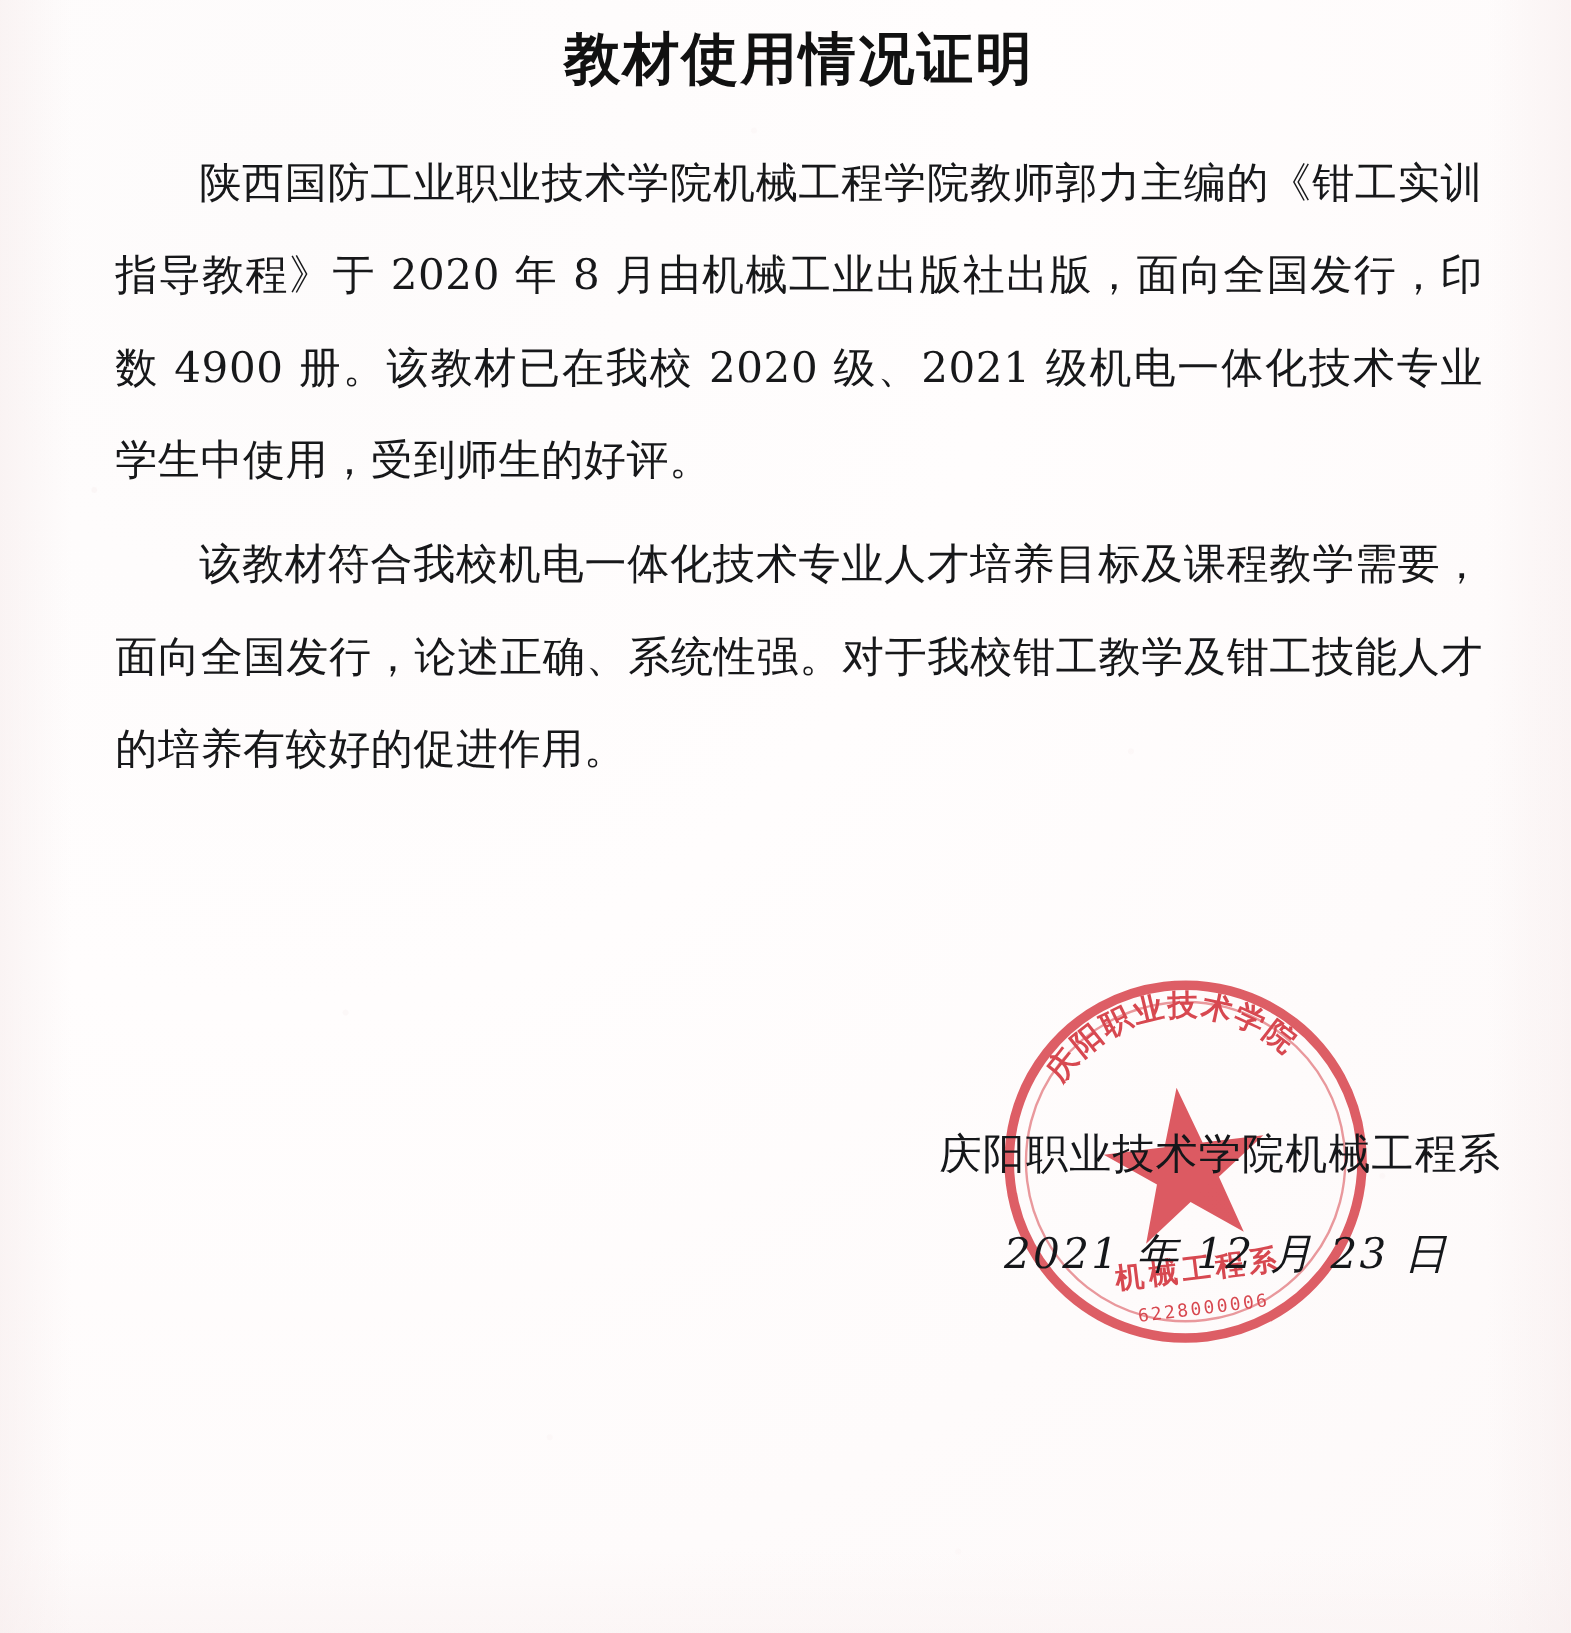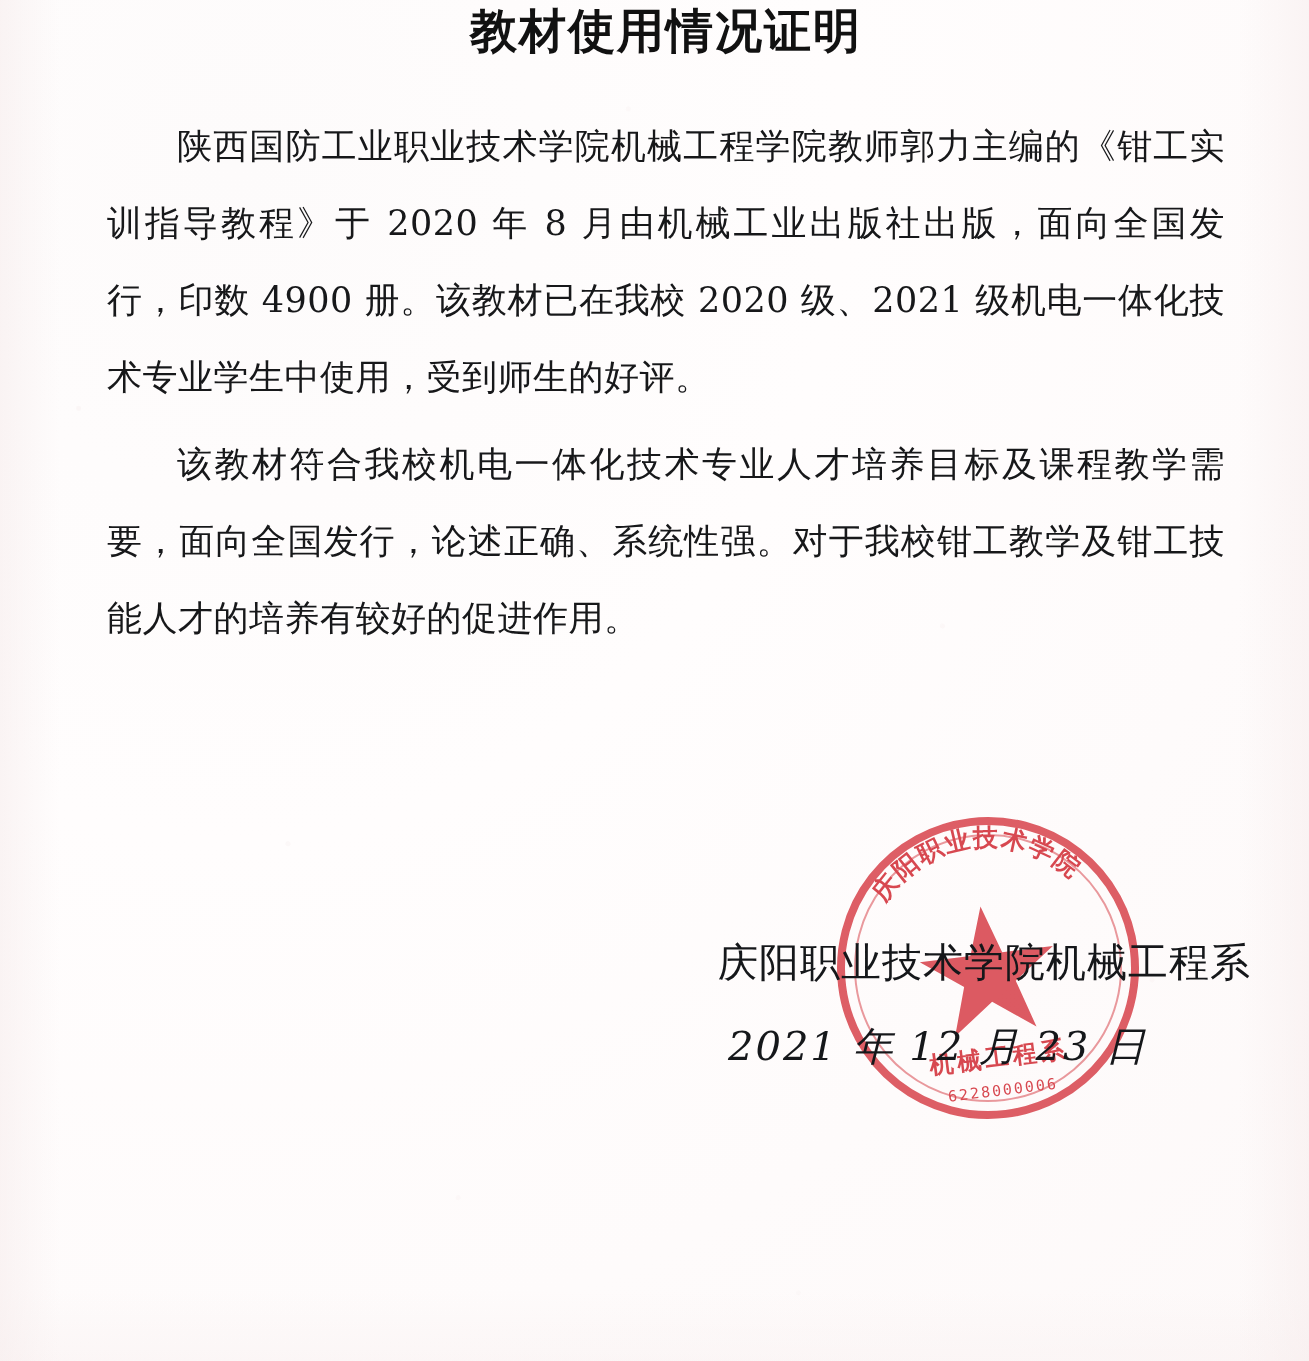--- a/index.html
+++ b/index.html
@@ -49,50 +49,51 @@
 
   .content {
     position: absolute;
     left: 96px;
     top: 0;
     width: 1140px;
   }
 
   .doc-title {
     margin: 0;
+    padding-top: 18px;
     text-align: center;
     font-family: "DejaVu Sans", "Liberation Sans", sans-serif;
     font-weight: 700;
     font-size: 47px;
     letter-spacing: 2px;
     color: #111;
   }
 
   .body-text {
-    margin: 11px;
+    margin: 0;
     padding-top: 34px;
   }
 
   .para {
     margin: 0 0 10px 0;
     font-size: 35px;
     line-height: 77px;
     text-align: justify;
     text-justify: inter-ideograph;
     text-indent: 2em;
     color: #17181a;
     letter-spacing: .5px;
   }
 
   .signature-block {
     position: absolute;
     right: 58px;
     top: 920px;
-    text-align: left;
-    font-size: 40px;
+    text-align: center;
+    font-size: 35px;
     line-height: 84px;
     color: #15171a;
     letter-spacing: 1px;
     z-index: 3;
   }
   .sig-line { white-space: nowrap; }
   .sig-date { padding-left: 10px; letter-spacing: 2px; font-style: italic; }
 
   
   .seal {

